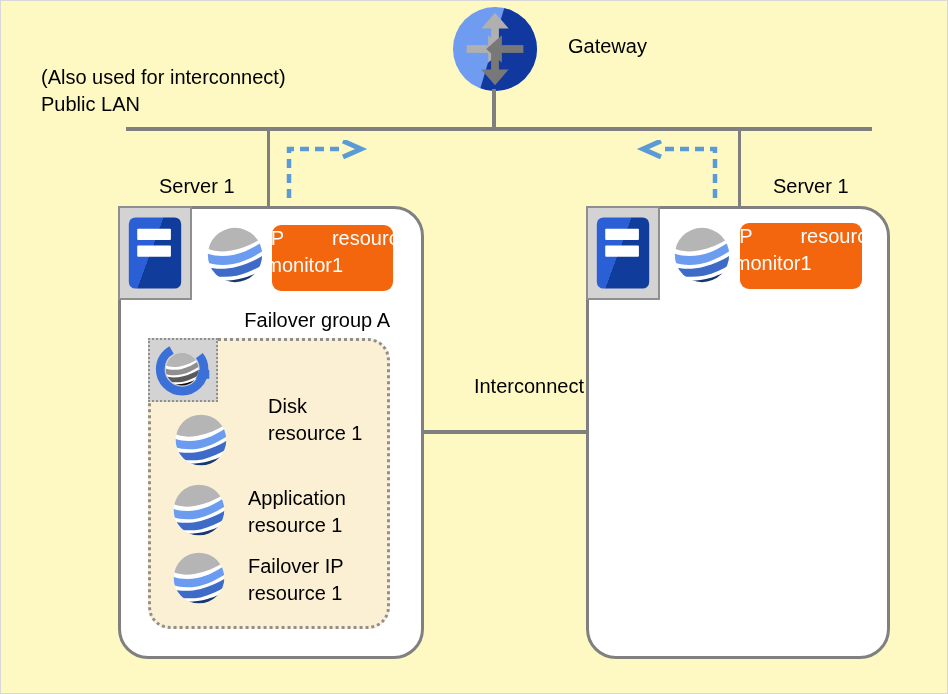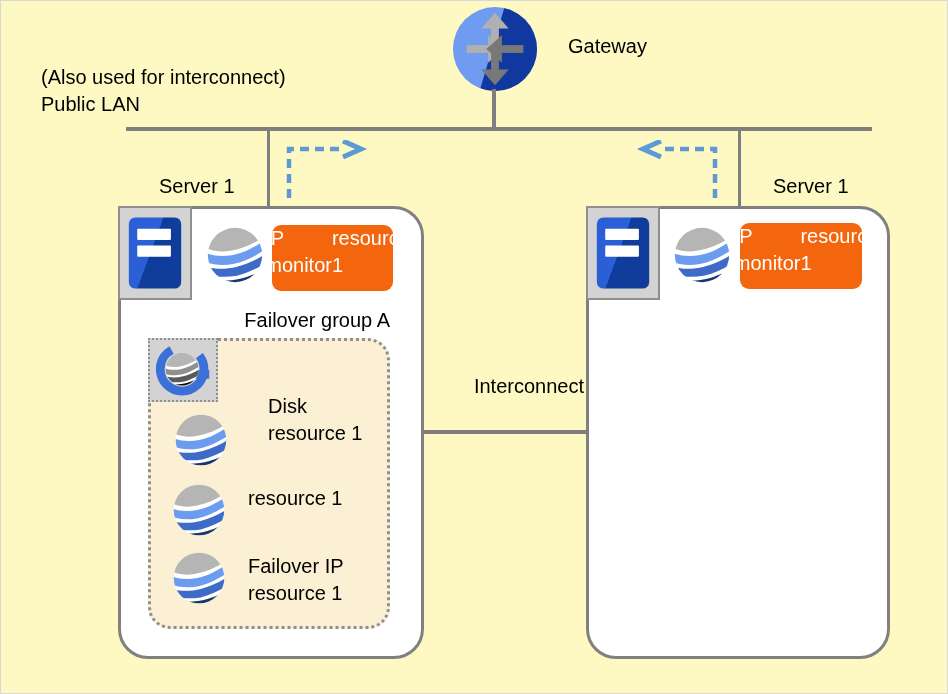--- a/index.html
+++ b/index.html
@@ -178,20 +178,21 @@
     </svg>
   <div class="abs lbl" style="left:247px;top:392px;margin-left:20px;">
     <div>Disk</div>
     <div>resource 1</div>
   </div>
 
   <svg class="abs" style="left:171px;top:482px;" width="54" height="54">
       <use href="#swirl" width="54" height="54"></use>
     </svg>
   <div class="abs lbl" style="left:247px;top:484px;">
+    <div>Application</div>
     <div>resource 1</div>
   </div>
 
   <svg class="abs" style="left:171px;top:550px;" width="54" height="54">
       <use href="#swirl" width="54" height="54"></use>
     </svg>
   <div class="abs lbl" style="left:247px;top:552px;">
     <div>Failover IP</div>
     <div>resource 1</div>
   </div>

